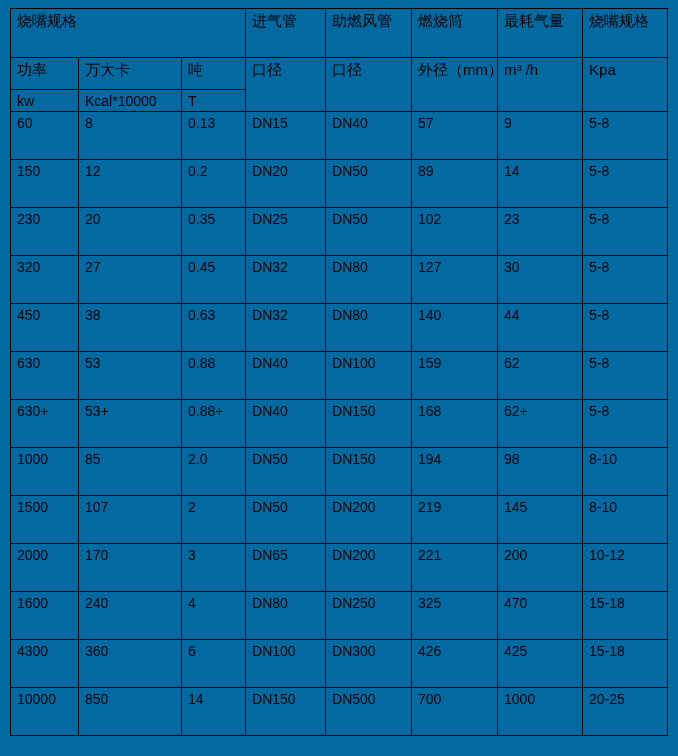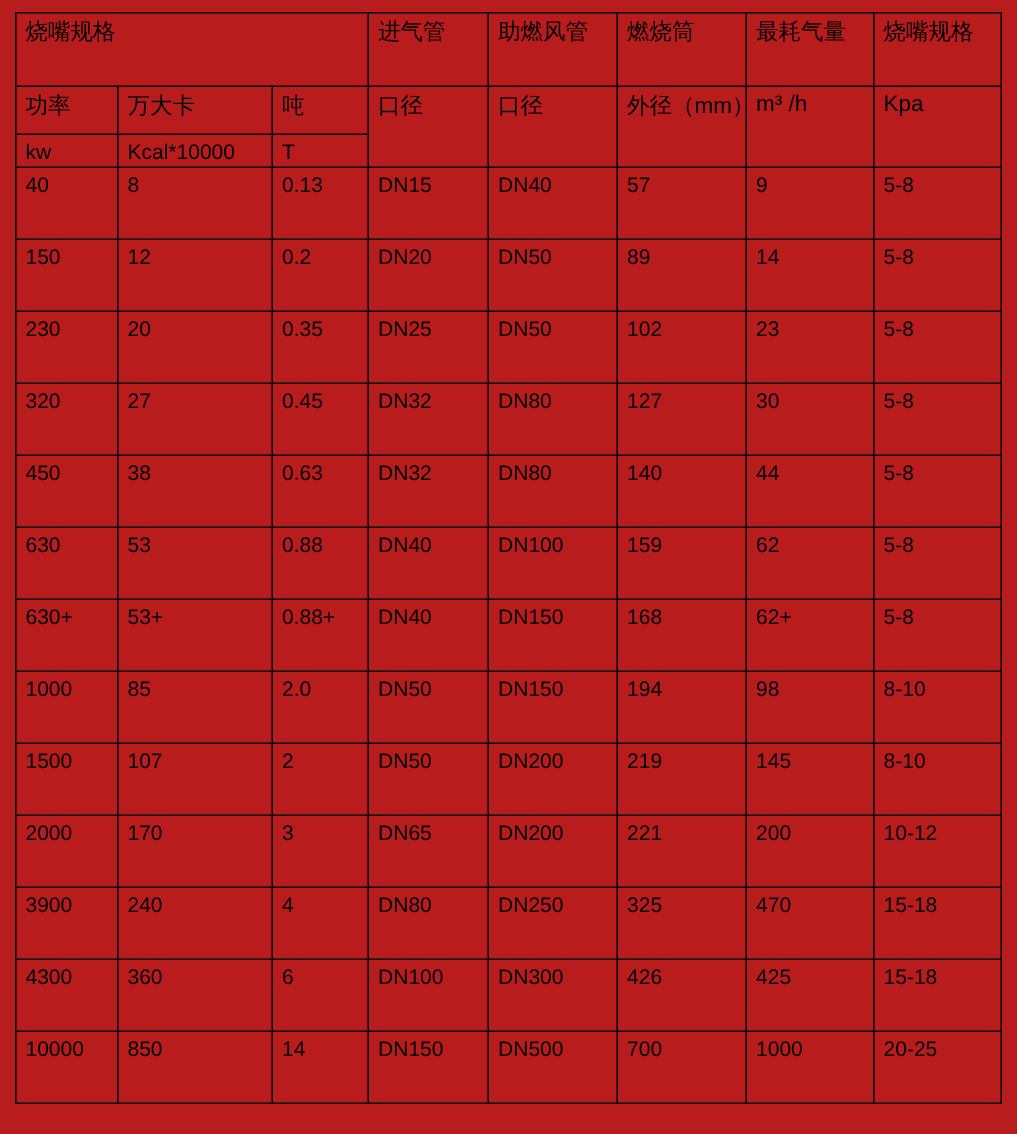--- a/index.html
+++ b/index.html
@@ -5,21 +5,21 @@
   * { margin: 0; padding: 0; box-sizing: border-box; }
   html, body {
     width: 678px;
     background: #ffffff;
     font-family: "Liberation Sans", "DejaVu Sans", sans-serif;
     color: #000000;
   }
   .page {
     width: 678px;
     height: 756px;
-    background: #b91c1c;
+    background: #0369a1;
     position: relative;
   }
   table.spec {
     position: absolute;
     left: 10px;
     top: 8px;
     border-collapse: collapse;
     table-layout: fixed;
     width: 657px;
     font-size: 14px;
@@ -74,21 +74,21 @@
         <th rowspan="2">Kpa</th>
       </tr>
       <tr class="unit-row">
         <th>kw</th>
         <th>Kcal*10000</th>
         <th>T</th>
       </tr>
     </thead>
     <tbody>
         <tr>
-          <td>40</td>
+          <td>60</td>
           <td>8</td>
           <td>0.13</td>
           <td>DN15</td>
           <td>DN40</td>
           <td>57</td>
           <td>9</td>
           <td>5-8</td>
         </tr>
         <tr>
           <td>150</td>
@@ -174,21 +174,21 @@
           <td>2000</td>
           <td>170</td>
           <td>3</td>
           <td>DN65</td>
           <td>DN200</td>
           <td>221</td>
           <td>200</td>
           <td>10-12</td>
         </tr>
         <tr>
-          <td>3900</td>
+          <td>1600</td>
           <td>240</td>
           <td>4</td>
           <td>DN80</td>
           <td>DN250</td>
           <td>325</td>
           <td>470</td>
           <td>15-18</td>
         </tr>
         <tr>
           <td>4300</td>

